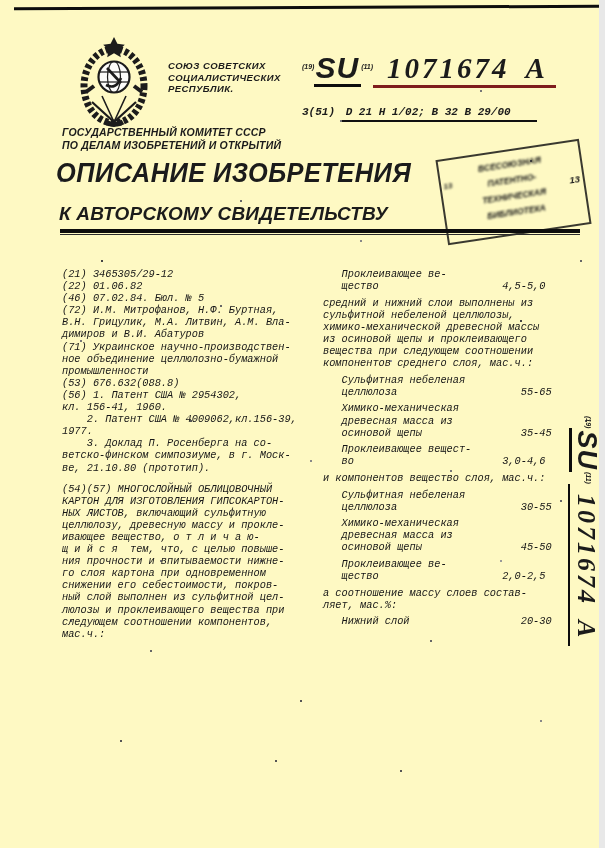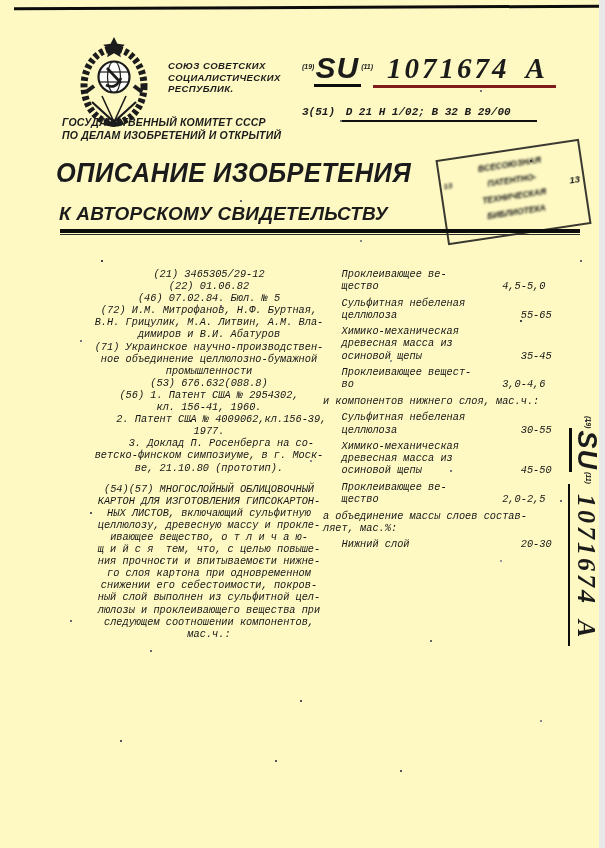--- a/index.html
+++ b/index.html
@@ -25,40 +25,40 @@
   .publine .su{display:inline-block;font-size:30px;font-weight:bold;letter-spacing:1px;
                border-bottom:3.5px solid #0d0d0d;padding:0 2px 0 1px;line-height:32px;}
   .publine .num{display:inline-block;font-family:"Liberation Serif",serif;font-size:29px;font-weight:bold;
                border-bottom:3px solid #7f1d1d;padding:0 8px 2px 14px;letter-spacing:3px;line-height:30px;}
   .publine .kind{margin-left:16px;}
   
   .ipc{position:absolute;left:302px;top:106px;font-family:"Liberation Mono","DejaVu Sans Mono",monospace;
        font-size:11px;font-weight:bold;white-space:nowrap;}
   .ipc .codes{display:inline-block;border-bottom:2px solid #111;padding:0 26px 2px 4px;}
   
-  .committee{position:absolute;left:62px;top:116px;font-size:10.5px;font-weight:bold;line-height:12.5px;
+  .committee{position:absolute;left:62px;top:126px;font-size:10.5px;font-weight:bold;line-height:12.5px;
              letter-spacing:0.2px;white-space:pre-line;}
   .doc-title{position:absolute;left:56px;top:158px;font-size:27px;font-weight:bold;letter-spacing:0.5px;
              transform:scaleX(0.94);transform-origin:0 0;white-space:nowrap;}
   .doc-subtitle{position:absolute;left:59px;top:203px;font-size:19px;font-weight:bold;letter-spacing:0.2px;}
   
   .stamp{position:absolute;left:441px;top:149px;width:141px;height:82px;transform:rotate(-8.5deg);
          border:2.5px solid rgba(15,15,15,0.82);filter:blur(0.3px);}
   .stamp-text{position:absolute;left:12px;right:12px;top:5px;text-align:center;font-size:8.5px;
               font-weight:bold;line-height:16px;white-space:pre-line;filter:blur(1.1px);color:#141414;}
   .stamp-left{position:absolute;left:2px;top:22px;font-size:8px;font-weight:bold;filter:blur(0.9px);
               line-height:8px;white-space:pre-line;}
   .stamp-right{position:absolute;right:3px;top:32px;font-size:9.5px;font-weight:bold;filter:blur(0.7px);}
   
   .midrule{position:absolute;left:60px;top:229px;width:520px;height:3.5px;background:#0d0d0d;}
   .midrule2{position:absolute;left:60px;top:234px;width:520px;height:1px;background:#2c2c2c;}
   
   .col{position:absolute;top:268px;font-family:"Liberation Mono","DejaVu Sans Mono",monospace;
        font-size:10.3px;line-height:12.1px;color:#161616;}
-  .col-left{left:78px;width:262px;text-align:center;}
+  .col-left{left:62px;width:262px;}
   .col-right{left:312px;width:268px;margin-left:11px;}
   .tblock{white-space:pre;}
   .col-left .tblock{margin-bottom:9px;}
   .col-right .tblock{margin-bottom:4.5px;}
   
   .vstrip{position:absolute;left:601px;top:416px;width:256px;height:40px;transform:rotate(90deg);
           transform-origin:0 0;white-space:nowrap;}
   .vstrip .tiny{font-size:7px;font-weight:bold;vertical-align:8px;}
   .vstrip .vsu{display:inline-block;font-size:27px;font-weight:bold;letter-spacing:1px;
                border-bottom:3px solid #0d0d0d;padding:0 2px;line-height:29px;}
@@ -147,36 +147,42 @@
 го слоя картона при одновременном
 снижении его себестоимости, покров-
 ный слой выполнен из сульфитной цел-
 люлозы и проклеивающего вещества при
 следующем соотношении компонентов,
 мас.ч.:</div>
     </div>
   <div class="col col-right">
       <div class="tblock">   Проклеивающее ве-
    щество                    4,5-5,0</div>
+      <div class="tblock">средний и нижний слои выполнены из
+сульфитной небеленой целлюлозы,
+химико-механической древесной массы
+из осиновой щепы и проклеивающего
+вещества при следующем соотношении
+компонентов среднего слоя, мас.ч.:</div>
       <div class="tblock">   Сульфитная небеленая
    целлюлоза                    55-65</div>
       <div class="tblock">   Химико-механическая
    древесная масса из
    осиновой щепы                35-45</div>
       <div class="tblock">   Проклеивающее вещест-
    во                        3,0-4,6</div>
-      <div class="tblock">и компонентов нижнего слоя, мас.ч.:</div>
+      <div class="tblock">и компонентов вещество слоя, мас.ч.:</div>
       <div class="tblock">   Сульфитная небеленая
    целлюлоза                    30-55</div>
       <div class="tblock">   Химико-механическая
    древесная масса из
    осиновой щепы                45-50</div>
       <div class="tblock">   Проклеивающее ве-
    щество                    2,0-2,5</div>
-      <div class="tblock">а объединение массы слоев состав-
+      <div class="tblock">а соотношение массу слоев состав-
 ляет, мас.%:</div>
       <div class="tblock">   Нижний слой                  20-30</div>
     </div>
 
   <div class="vstrip">
     <span class="tiny">(19)</span><span class="vsu">SU</span><span class="tiny">(11)</span><span class="vnum"><span>1071674</span><span class="vkind">A</span></span>
   </div>
 </div>
 
 </body></html>

